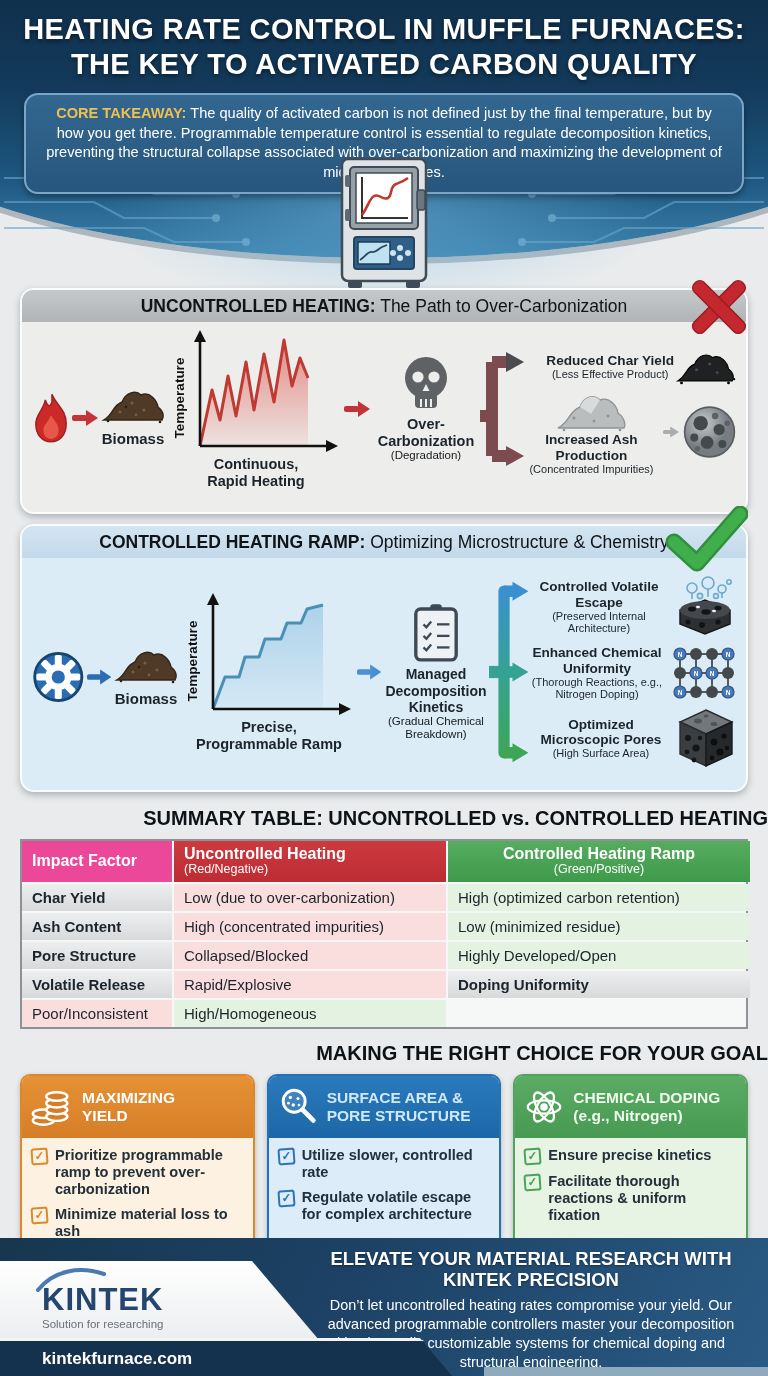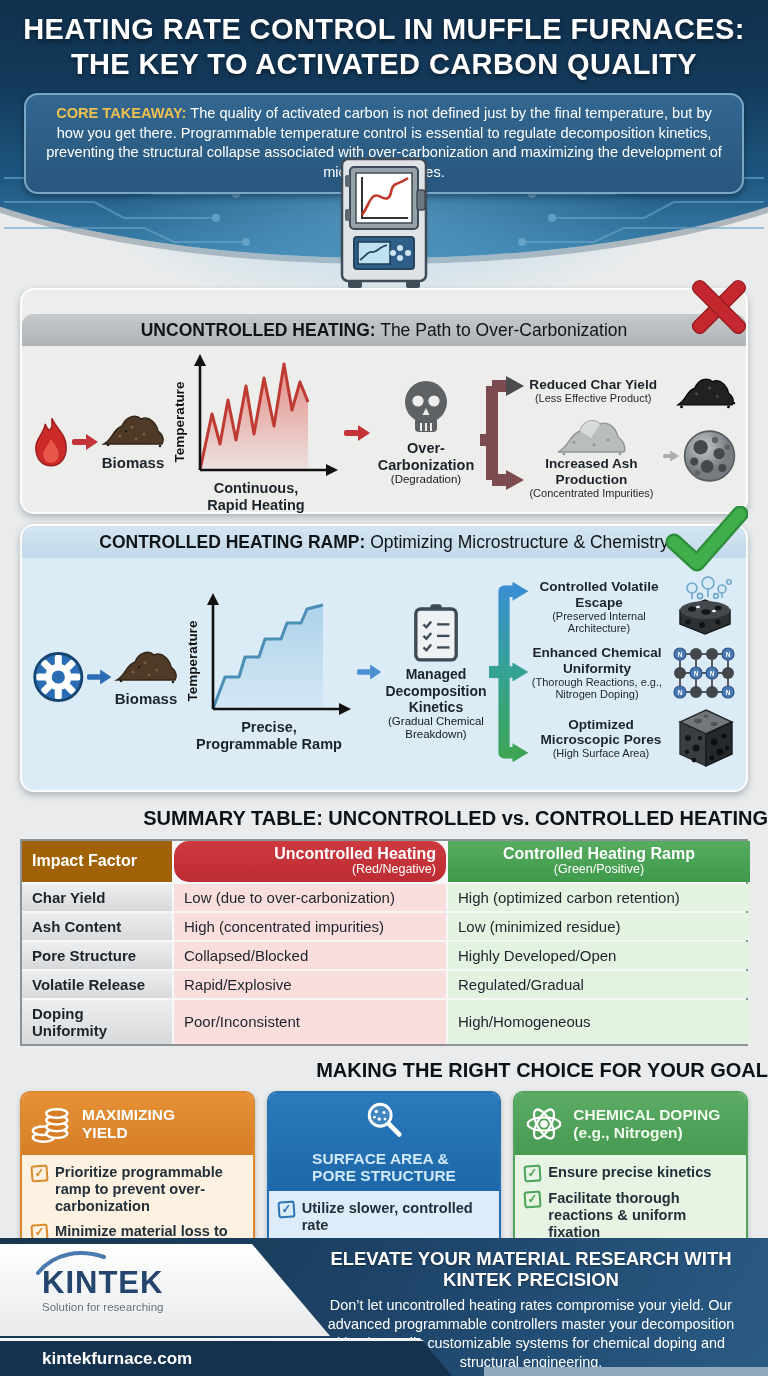--- a/index.html
+++ b/index.html
@@ -24,21 +24,21 @@
             border:2px solid #79a6c6;border-radius:14px;box-shadow:0 3px 6px rgba(0,0,0,.35);
             color:#fff;font-size:14.6px;line-height:1.36;text-align:center;}
   .takeaway b{color:#eec04f;}
   .furnace{position:absolute;z-index:4;left:50%;transform:translateX(-50%);top:157px;}
   
   .panel{position:relative;margin:0 20px;border-radius:14px;border:2px solid #fcfcfc;
          box-shadow:0 3px 7px rgba(60,70,80,.35);background:#ededeb;}
   .panel-head{border-radius:11px 11px 0 0;text-align:center;padding:6px 60px 5px;
               font-size:17.5px;color:#101417;}
   .panel-head b{font-weight:bold;}
-  .uncontrolled .panel-head{background:linear-gradient(180deg,#c6c9cb,#b1b4b7);margin-top:24px;}
+  .uncontrolled .panel-head{background:linear-gradient(180deg,#c6c9cb,#b1b4b7);}
   .controlled{background:#dcecf7;}
   .controlled .panel-head{background:linear-gradient(180deg,#d3e5f1,#c2d9ea);}
   .badge{position:absolute;z-index:6;}
   .badge.x{top:-14px;right:-4px;}
   .badge.check{top:-20px;right:-2px;}
   .flow{display:flex;align-items:center;padding:6px 10px 4px;}
   .stack{display:flex;flex-direction:column;align-items:center;}
   .lbl{font-weight:bold;font-size:15px;margin-top:6px;}
   .cap1{font-weight:bold;font-size:14.5px;line-height:1.15;text-align:center;}
   .cap2{font-size:11.5px;line-height:1.12;text-align:center;color:#14191d;}
@@ -46,49 +46,49 @@
   .out-sub{font-size:11px;line-height:1.12;text-align:center;}
   .outcol{display:flex;flex-direction:column;justify-content:center;}
   .outrow{display:flex;align-items:center;justify-content:flex-end;}
   
   .sec-title{text-align:right;font-weight:bold;font-size:20px;margin:15px 0 9px;color:#0d1217;}
   .sum-table{margin:0 20px;border:2px solid #8d9296;background:#f6f7f7;
              display:grid;grid-template-columns:150px 272px 302px;grid-gap:2px;}
   .cell{padding:5px 10px;font-size:15px;display:flex;flex-direction:column;justify-content:center;}
   .cell .main{font-weight:bold;font-size:16px;line-height:1.05;}
   .cell .sub{font-size:12.5px;line-height:1.1;}
-  .h-factor{background:#a16207;color:#fff;}
-  .h-red{background:linear-gradient(180deg,#cc3a40,#bd2c32);color:#fff;text-align:center;align-items:flex-end;border-radius:15px;}
+  .h-factor{background:#ec4899;color:#fff;}
+  .h-red{background:linear-gradient(180deg,#cc3a40,#bd2c32);color:#fff;text-align:center;align-items:flex-start;}
   .h-green{background:linear-gradient(180deg,#56ac5f,#3f9a4b);color:#fff;text-align:center;align-items:center;}
   .c-factor{background:linear-gradient(180deg,#eceeef,#d7d9db);font-weight:bold;}
   .c-red{background:#fadedd;}
   .c-green{background:#e4f2e1;}
   
   .cards{display:flex;gap:12px;margin:0 20px;}
   .card{flex:1;border-radius:10px;overflow:hidden;border:2.5px solid;box-shadow:0 2px 5px rgba(60,70,80,.3);}
   .card-head{display:flex;align-items:center;gap:8px;padding:7px 8px;min-height:48px;}
   .card-title{font-weight:bold;font-size:15.5px;line-height:1.12;}
   .card-body{padding:9px 9px 10px;}
   .chk-item{display:flex;gap:7px;margin-bottom:8px;font-size:14.6px;font-weight:bold;
             line-height:1.18;color:#23303a;}
   .chk{flex:0 0 auto;width:13px;height:13px;border:2.2px solid;border-radius:3px;margin-top:1px;
        display:flex;align-items:center;justify-content:center;font-size:12px;transform:rotate(-4deg);}
   .card.orange{border-color:#dd872e;background:#fdf2e1;}
   .card.orange .card-head{background:linear-gradient(180deg,#e69136,#d67e27);color:#fff;align-items:center;}
   .card.orange .chk{border-color:#d98a2b;color:#d98a2b;}
   .card.blue{border-color:#2272b5;background:#dcecf8;}
-  .card.blue .card-head{background:linear-gradient(180deg,#2a7abc,#1d67a8);color:#cfe9f8;flex-direction:column;}
+  .card.blue .card-head{background:linear-gradient(180deg,#2a7abc,#1d67a8);color:#cfe9f8;}
   .card.blue .chk{border-color:#2e74b5;color:#2e74b5;}
   .card.green{border-color:#53a35d;background:#e7f4e3;}
   .card.green .card-head{background:linear-gradient(180deg,#5bab64,#479a52);color:#f0fbee;}
   .card.green .chk{border-color:#4aa457;color:#4aa457;}
   
   .footer{position:absolute;left:0;right:0;bottom:0;height:138px;
           background:linear-gradient(120deg,#17374f 0%,#1d4266 45%,#2a5b85 100%);color:#fff;margin-top:44px;}
-  .logo-card{position:absolute;left:0;top:6px;width:330px;height:92px;
+  .logo-card{position:absolute;left:0;top:23px;width:330px;height:92px;
              background:linear-gradient(180deg,#ffffff,#e8eaec);
              clip-path:polygon(0 0,252px 0,330px 100%,0 100%);
              display:flex;flex-direction:column;justify-content:center;padding-left:42px;box-sizing:border-box;}
   .logo-word{font-weight:bold;font-size:31px;letter-spacing:1px;color:#24466e;line-height:1;}
   .logo-sub{font-size:11.5px;color:#6b7178;margin-top:3px;}
   .site-bar{position:absolute;left:0;top:100px;width:470px;height:38px;background:#14314d;
             clip-path:polygon(0 0,420px 0,452px 100%,0 100%);
             display:flex;align-items:center;padding-left:42px;box-sizing:border-box;
             border-top:3px solid #f2f4f5;}
   .site-text{font-weight:bold;font-size:17px;color:#fff;}
@@ -238,21 +238,21 @@
         </svg>
         <div class="cap1" style="margin-top:3px;">Over-Carbonization</div>
         <div class="cap2">(Degradation)</div>
       </div>
       <svg width="44" height="152" viewBox="0 0 44 152" style="margin-top:6px;">
         <path d="M0 80 H12 M12 120 V26 M12 26 H26 M12 120 H26" stroke="#7b4b50" stroke-width="12" fill="none" stroke-linejoin="round"></path>
         <polygon points="26,16 44,26 26,36" fill="#4c4c4e"></polygon>
         <polygon points="26,110 44,120 26,130" fill="#7b4b50"></polygon>
       </svg>
       <div class="outcol" style="flex:1;margin-top:4px;">
-        <div class="outrow" style="gap:17px;">
+        <div class="outrow" style="gap:0;">
           <div>
             <div class="out-title">Reduced Char Yield</div>
             <div class="out-sub">(Less Effective Product)</div>
           </div>
           <svg width="62" height="40" viewBox="0 0 66 40">
             <path d="M4 36 C14 30 12 22 22 18 C26 8 36 6 41 11 C50 7 57 17 58 23 C63 27 64 32 62 36 Z" fill="#1f2122" stroke="#000" stroke-width="1.2"></path>
             <g fill="#000">
                 <circle cx="8" cy="38" r="1.5"></circle>
                 <circle cx="58" cy="38" r="1.5"></circle>
                 <circle cx="64" cy="34" r="1.2"></circle>
@@ -543,21 +543,20 @@
     <div class="cell c-factor">Ash Content</div>
     <div class="cell c-red">High (concentrated impurities)</div>
     <div class="cell c-green">Low (minimized residue)</div>
 
     <div class="cell c-factor">Pore Structure</div>
     <div class="cell c-red">Collapsed/Blocked</div>
     <div class="cell c-green">Highly Developed/Open</div>
 
     <div class="cell c-factor">Volatile Release</div>
     <div class="cell c-red">Rapid/Explosive</div>
-    <div class="cell c-green">Regulated/Gradual</div>
 
     <div class="cell c-factor">Doping Uniformity</div>
     <div class="cell c-red">Poor/Inconsistent</div>
     <div class="cell c-green">High/Homogeneous</div>
   </div>
 
   <div class="sec-title" style="margin-top:13px;">MAKING THE RIGHT CHOICE FOR YOUR GOAL</div>
   <div class="cards">
     <div class="card orange">
       <div class="card-head">

